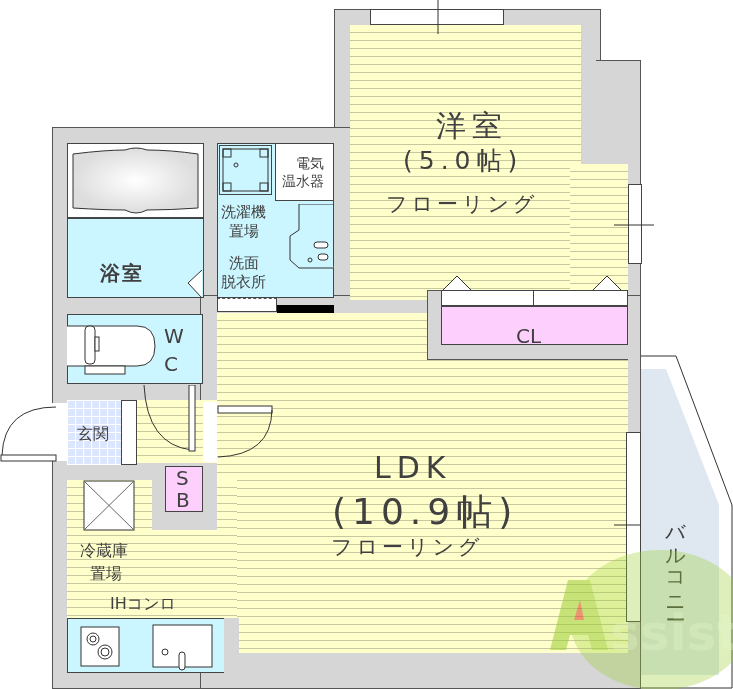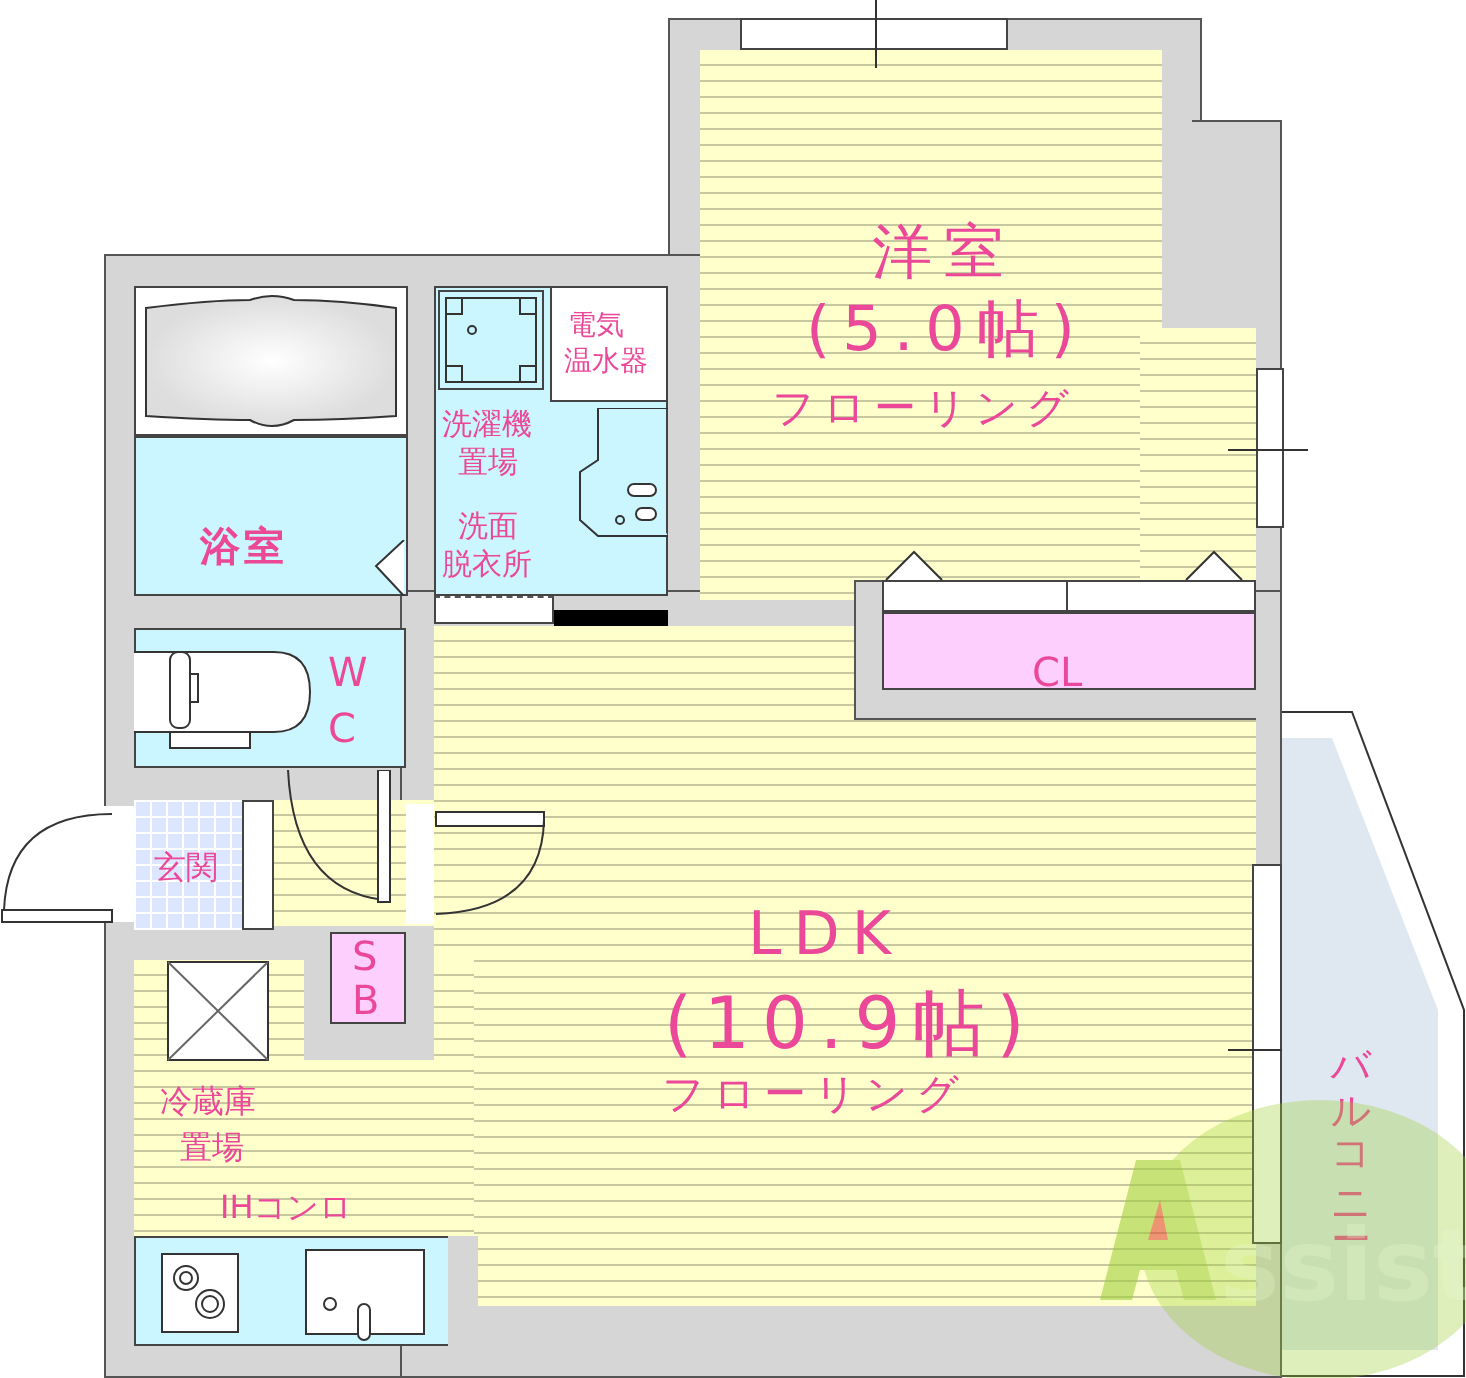--- a/index.html
+++ b/index.html
@@ -7,21 +7,21 @@
   .abs{position:absolute;}
   .wall{position:absolute;background:#d6d6d6;border:1px solid #555;box-sizing:border-box;}
   .floor{position:absolute;background-color:#ffffcc;
     background-image:repeating-linear-gradient(to bottom,transparent 0,transparent 7px,#c8c8a0 7px,#c8c8a0 8px);}
   .blue{position:absolute;background:#ccf6ff;}
   .pink{position:absolute;background:#fccffc;border:1px solid #444;box-sizing:border-box;}
   .white{position:absolute;background:#fff;border:1px solid #444;box-sizing:border-box;}
   .tile{position:absolute;background-color:#dde6ff;
     background-image:linear-gradient(#fff 1px,transparent 1px),linear-gradient(90deg,#fff 1px,transparent 1px);
     background-size:8px 8px;}
-  .lbl{position:absolute;color:#ec4899;white-space:nowrap;text-align:center;}
+  .lbl{position:absolute;color:#404040;white-space:nowrap;text-align:center;}
   .big{font-size:30px;letter-spacing:6px;}
   .mid{font-size:20px;letter-spacing:4px;}
   .sm{font-size:16px;}
   .xs{font-size:14px;line-height:18px;}
   svg{position:absolute;}
 </style>
 </head>
 <body>
 
 <div class="wall" style="left:52px;top:127px;width:640px;height:562px;background:transparent;border:none;"></div>
@@ -70,21 +70,21 @@
 <div class="white" style="left:219px;top:145px;width:53px;height:50px;background:#ccf6ff;"></div>
 <svg style="left:222px;top:148px;" width="48" height="45">
   <rect x="1" y="1" width="45" height="42" fill="#ccf6ff" stroke="#333"></rect>
   <rect x="1" y="1" width="8" height="8" fill="none" stroke="#333"></rect>
     <rect x="38" y="1" width="8" height="8" fill="none" stroke="#333"></rect>
   <rect x="1" y="35" width="8" height="8" fill="none" stroke="#333"></rect>
     <rect x="38" y="35" width="8" height="8" fill="none" stroke="#333"></rect>
   <circle cx="14" cy="17" r="2" fill="none" stroke="#333"></circle>
 </svg>
 <div class="white" style="left:275px;top:143px;width:59px;height:58px;"></div>
-<div class="lbl xs" style="left:284px;top:154px;">電気</div>
+<div class="lbl xs" style="left:296px;top:154px;">電気</div>
 <div class="lbl xs" style="left:282px;top:172px;">温水器</div>
 <svg style="left:288px;top:204px;" width="46" height="66">
   <path d="M11,0 L46,0 M11,0 L11,26 L2,32 L2,56 L11,64 L46,64" fill="#ccf6ff" stroke="#333"></path>
   <rect x="26" y="38" width="14" height="6" rx="3" fill="#fff" stroke="#333"></rect>
   <rect x="30" y="50" width="10" height="6" rx="3" fill="#fff" stroke="#333"></rect>
   <circle cx="22" cy="56" r="2" fill="none" stroke="#333"></circle>
 </svg>
 <div class="lbl xs" style="left:221px;top:203px;font-size:15px;">洗濯機</div>
 <div class="lbl xs" style="left:229px;top:222px;font-size:15px;">置場</div>
 <div class="lbl xs" style="left:229px;top:254px;font-size:15px;">洗面</div>
@@ -167,21 +167,21 @@
     <line x1="0" y1="5" x2="40" y2="5" stroke="#333"></line>
   </svg>
 
 <svg style="left:641px;top:355px;" width="92" height="334">
   <path d="M0,1 L35,1 L91,150 L91,333 L0,333" fill="#fff" stroke="#333"></path>
   <path d="M0,14 L25,14 L78,150 L78,320 L0,320 Z" fill="#dfe8f0"></path>
 </svg>
 <div class="lbl mid" style="left:663px;top:510px;writing-mode:vertical-rl;letter-spacing:2px;">バルコニー</div>
 
 <div class="lbl big" style="left:436px;top:106px;">洋室</div>
-<div class="lbl big" style="left:403px;top:144px;font-size:31px;">(5.0帖)</div>
+<div class="lbl big" style="left:403px;top:144px;font-size:25px;">(5.0帖)</div>
 <div class="lbl mid" style="left:386px;top:190px;font-size:21px;">フローリング</div>
 
 <div class="lbl big" style="left:374px;top:450px;">LDK</div>
 <div class="lbl big" style="left:332px;top:488px;font-size:36px;">(10.9帖)</div>
 <div class="lbl mid" style="left:331px;top:533px;font-size:21px;">フローリング</div>
 
 <svg style="left:540px;top:540px;opacity:0.55;" width="193" height="149">
   <ellipse cx="120" cy="80" rx="90" ry="70" fill="#9acd32" opacity="0.6"></ellipse>
   <path d="M10,110 L28,40 L50,40 L68,110 L52,110 L48,95 L30,95 L26,110 Z" fill="#9acd32"></path>
   <path d="M34,80 L44,80 L40,60 Z" fill="#e0402a"></path>

